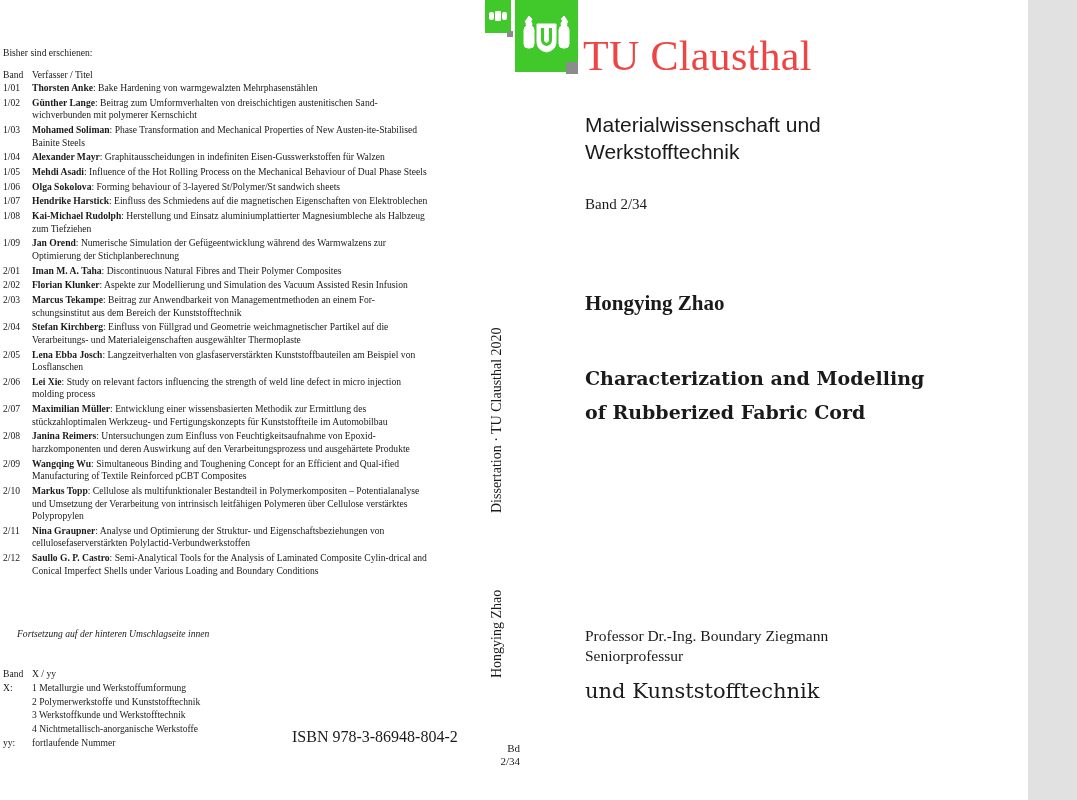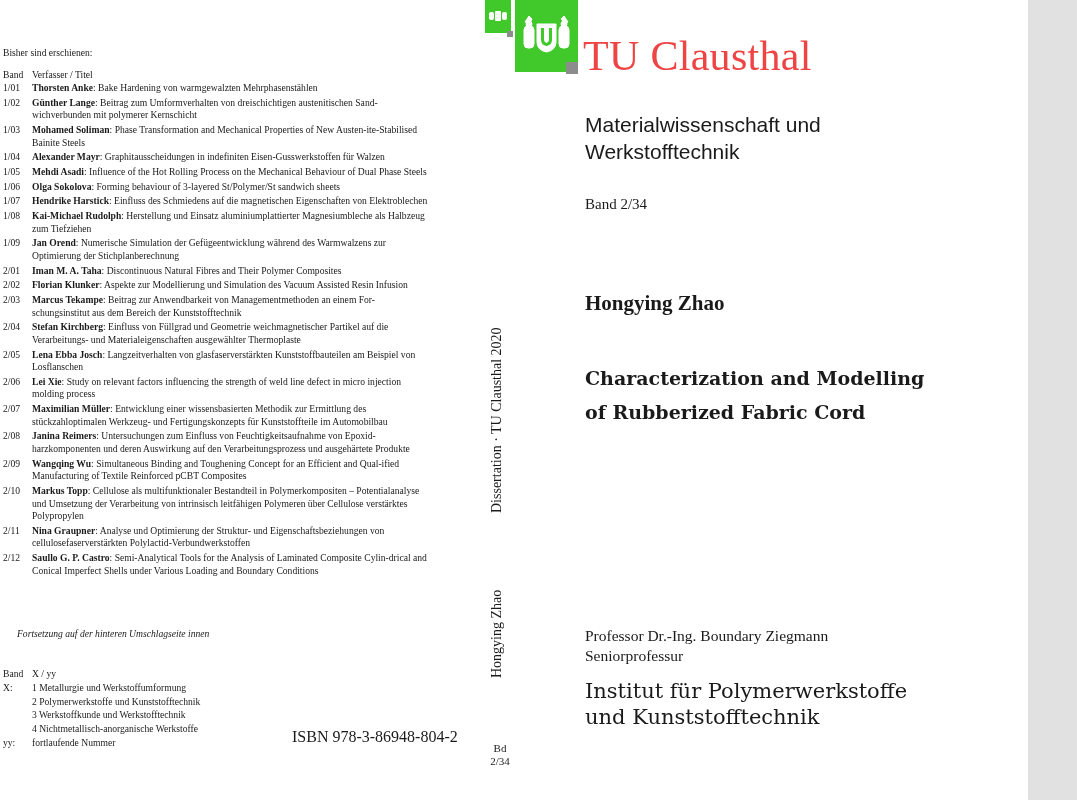--- a/index.html
+++ b/index.html
@@ -17,21 +17,21 @@
     .row .name { font-weight:bold; }
     .cont { left:17px; top:604px; font-style:italic;margin-top:24px; }
     .key { left:3px; top:668px; width:430px; }
     .key .kr { position:relative; height:13.8px; }
     .key .k1 { position:absolute; left:0; }
     .key .k2 { position:absolute; left:29px; white-space:nowrap; }
     .isbn { left:292px; top:728px; font-size:16px; white-space:nowrap; }
     .spine-text { font-size:14px; white-space:nowrap; transform-origin:left top; transform:rotate(-90deg); }
     .spine1 { left:489px; top:513px; }
     .spine2 { left:489px; top:678px; }
-    .bd { left:480px; top:742px; width:40px; text-align:center; font-size:11px; line-height:13px; }
+    .bd { left:480px; top:742px; width:40px; text-align:right; font-size:11px; line-height:13px; }
     .logo-sq1 { left:485px; top:0; width:26px; height:33px; background:#41c92c; }
     .logo-sq1g { left:507px; top:31px; width:6px; height:6px; background:#8c8c8c; }
     .logo-sq2 { left:515px; top:0; width:63px; height:72px; background:#41c92c; }
     .logo-sq2g { left:566px; top:62px; width:12px; height:12px; background:#8c8c8c; }
     .brand { left:583px; top:32px; font-size:42px; color:#ef4444; white-space:nowrap; letter-spacing:0.3px; }
     .series { left:585px; top:111px; font-size:21px; line-height:27px; font-family:Liberation Sans, sans-serif; color:#1a1a1a; }
     .band { left:585px; top:196px; font-size:15px; }
     .author { left:585px; top:291px; font-size:21px; font-weight:bold; }
     .title { left:585px; top:362px; font-size:19px; line-height:33.5px; font-family:"DejaVu Serif",serif; white-space:nowrap;font-weight:bold; }
     .prof { left:585px; top:626px; font-size:15.5px; line-height:20px; }
@@ -142,17 +142,16 @@
 <div class="abs author">Hongying Zhao</div>
 <div class="abs title">
   <div>Characterization and Modelling</div>
   <div>of Rubberized Fabric Cord</div>
 </div>
 <div class="abs prof">
   <div>Professor Dr.-Ing. Boundary Ziegmann</div>
   <div>Seniorprofessur</div>
 </div>
 <div class="abs inst">
-  <div>Institut für Polymerwerkstoffe</div>
   <div>und Kunststofftechnik</div>
 </div>
 
 <div class="abs strip"></div>
 
 </body></html>

